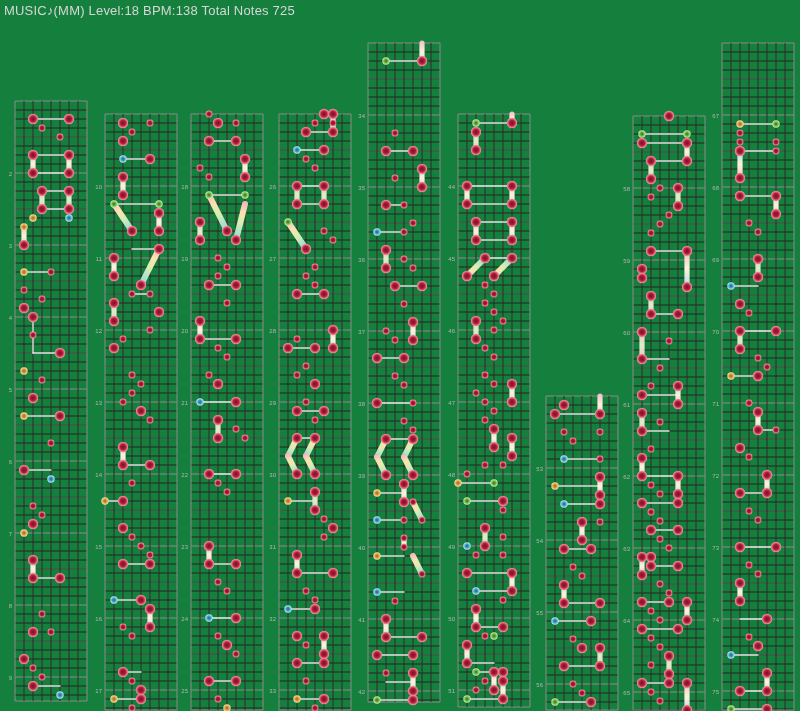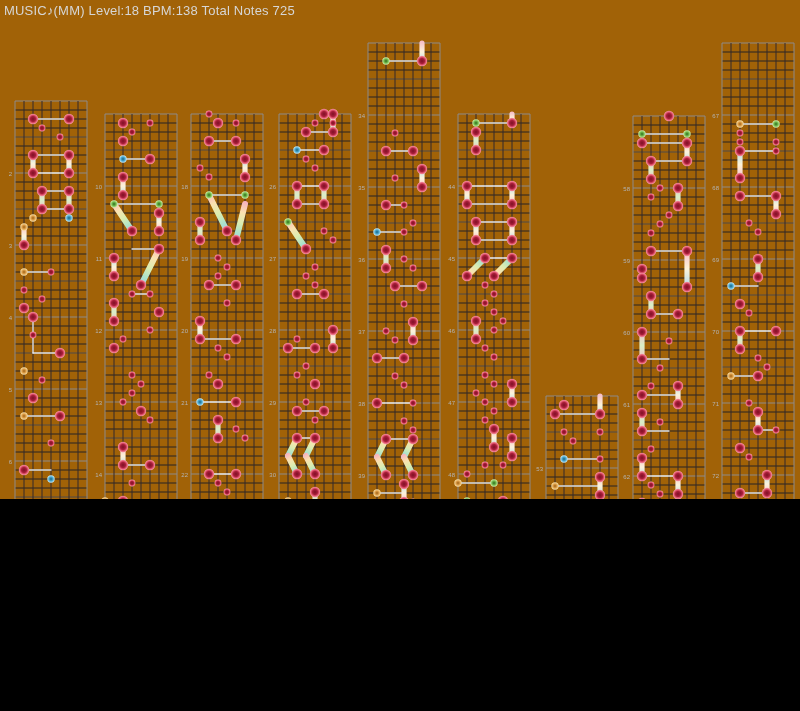--- a/index.html
+++ b/index.html
@@ -1,16 +1,16 @@
 <!DOCTYPE html>
 <html><head>
 <meta charset="utf-8">
 <style>
   html,body{margin:0;padding:0;background:#000;}
-  #stage{position:relative;width:800px;height:499px;background:#a16207;overflow:hidden;
+  #stage{position:relative;width:800px;height:711px;background:#15803d;overflow:hidden;
          font-family:"Liberation Sans",sans-serif;}
   #hdr{position:absolute;top:3px;left:4px;color:#d6d6d6;font-size:13px;letter-spacing:.2px;
        font-family:"Liberation Sans",sans-serif;white-space:pre;}
   svg{position:absolute;top:0;left:0;}
 </style>
 </head>
 <body>
 
 <div id="stage">
   <svg id="cv" width="800" height="711">

